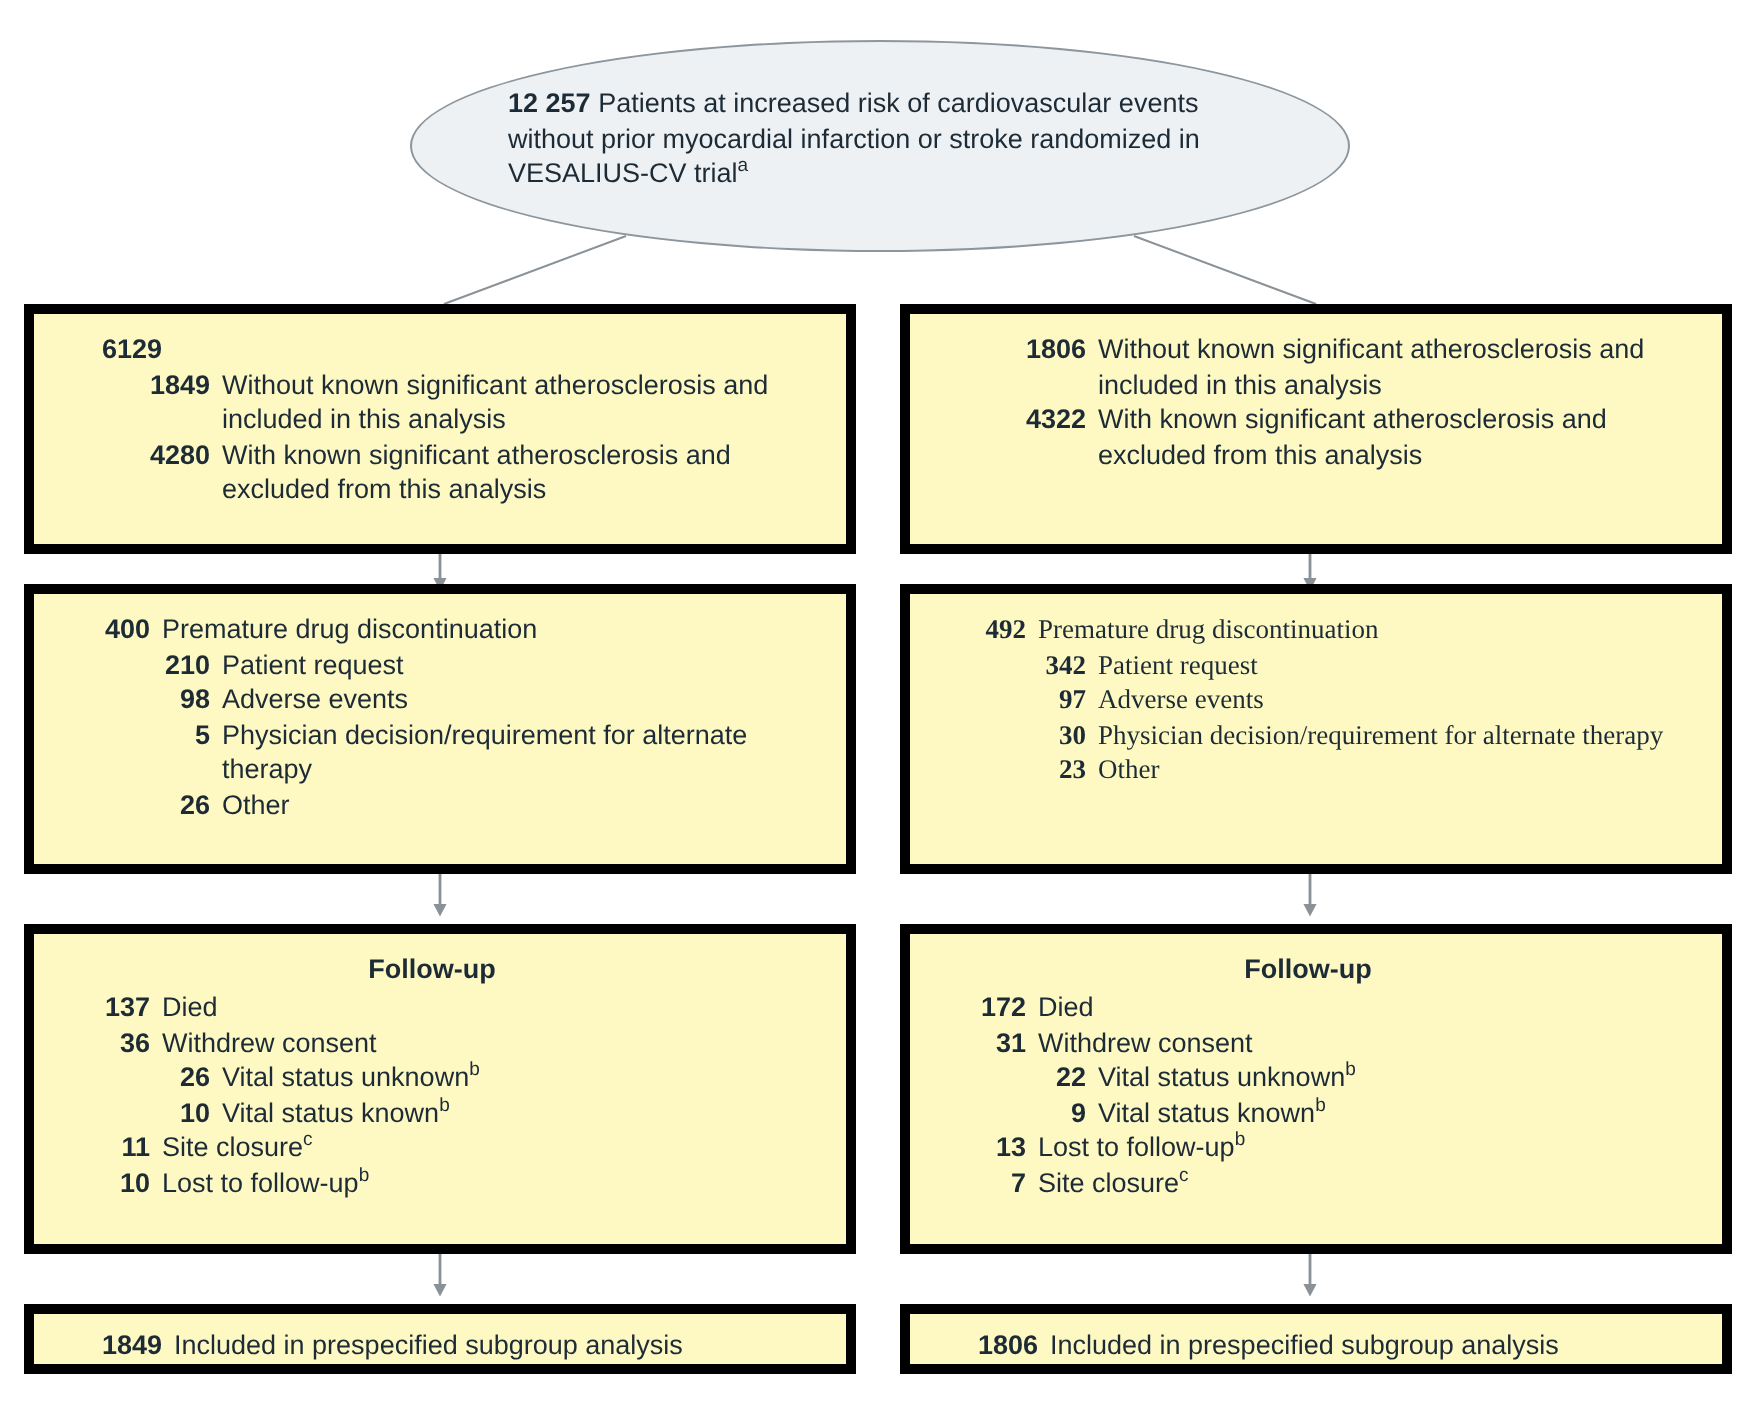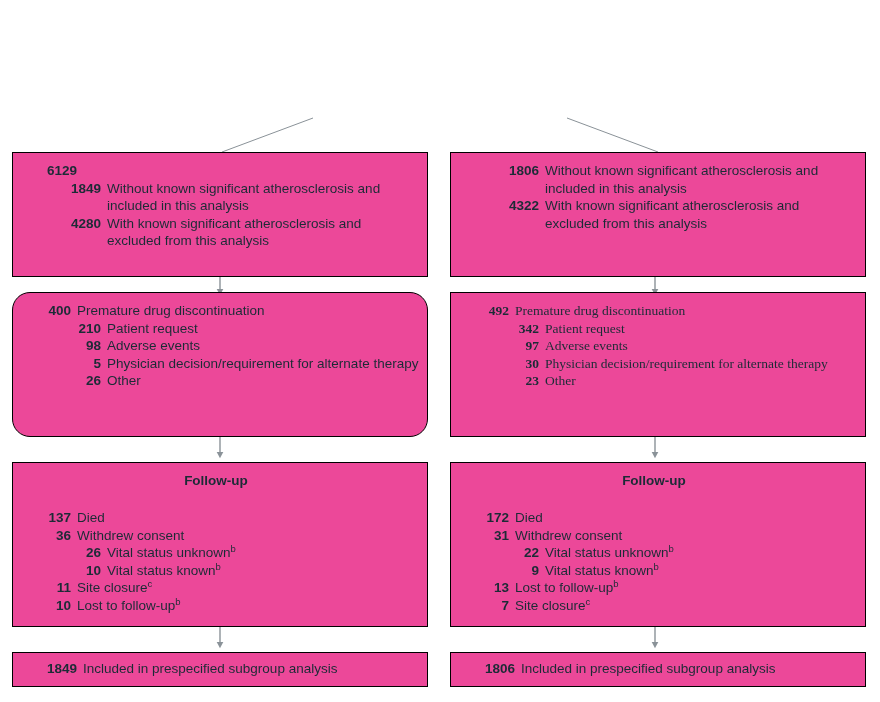--- a/index.html
+++ b/index.html
@@ -52,34 +52,34 @@
     line-height: 17.5px;
     text-align: left;
   }
   .ellipse-text .num {
     font-weight: bold;
   }
 
   
   .box {
     position: absolute;
-    background: #ec4899;
-    border: 1px solid #000000;
+    background: #fef9c3;
+    border: 5px solid #000000;
     box-sizing: border-box;
   }
   .box-inner {
     padding: 9px 8px 9px 0;
   }
 
   .box-title {
     text-align: center;
     font-weight: bold;
     font-size: 13.5px;
     line-height: 18px;
-    margin-bottom: 19px;
+    margin-bottom: 1px;
   }
 
   
   .row {
     display: flex;
     align-items: flex-start;
     font-size: 13.5px;
     line-height: 17.6px;
   }
   .row .num {
@@ -129,38 +129,44 @@
 
     <line x1="220" y1="277" x2="220" y2="292" stroke="#8a9298" stroke-width="1.4" marker-end="url(#arrowhead)"></line>
     <line x1="220" y1="437" x2="220" y2="455" stroke="#8a9298" stroke-width="1.4" marker-end="url(#arrowhead)"></line>
     <line x1="220" y1="627" x2="220" y2="645" stroke="#8a9298" stroke-width="1.4" marker-end="url(#arrowhead)"></line>
 
     <line x1="655" y1="277" x2="655" y2="292" stroke="#8a9298" stroke-width="1.4" marker-end="url(#arrowhead)"></line>
     <line x1="655" y1="437" x2="655" y2="455" stroke="#8a9298" stroke-width="1.4" marker-end="url(#arrowhead)"></line>
     <line x1="655" y1="627" x2="655" y2="645" stroke="#8a9298" stroke-width="1.4" marker-end="url(#arrowhead)"></line>
   </svg>
 
+  <div class="ellipse-node">
+    <div class="ellipse-text">
+      <span class="num">12 257</span>
+      <span>Patients at increased risk of cardiovascular events without prior myocardial infarction or stroke randomized in VESALIUS-CV trial</span><sup>a</sup>
+    </div>
+  </div>
 
   <div class="box" style="left:12px; top:152px; width:416px; height:125px;">
     <div class="box-inner">
         <div class="row lvl0 wide">
           <span class="num">6129</span>
         </div>
         <div class="row lvl1 wide">
           <span class="num">1849</span>
           <span class="label">Without known significant atherosclerosis and included in this analysis</span>
         </div>
         <div class="row lvl1 wide">
           <span class="num">4280</span>
           <span class="label">With known significant atherosclerosis and excluded from this analysis</span>
         </div>
       </div>
   </div>
 
-  <div class="box" style="left:12px; top:292px; width:416px; height:145px;border-radius:18px;">
+  <div class="box" style="left:12px; top:292px; width:416px; height:145px;">
     <div class="box-inner">
         <div class="row lvl0">
           <span class="num">400</span>
           <span class="label">Premature drug discontinuation</span>
         </div>
         <div class="row lvl1">
           <span class="num">210</span>
           <span class="label">Patient request</span>
         </div>
         <div class="row lvl1">

